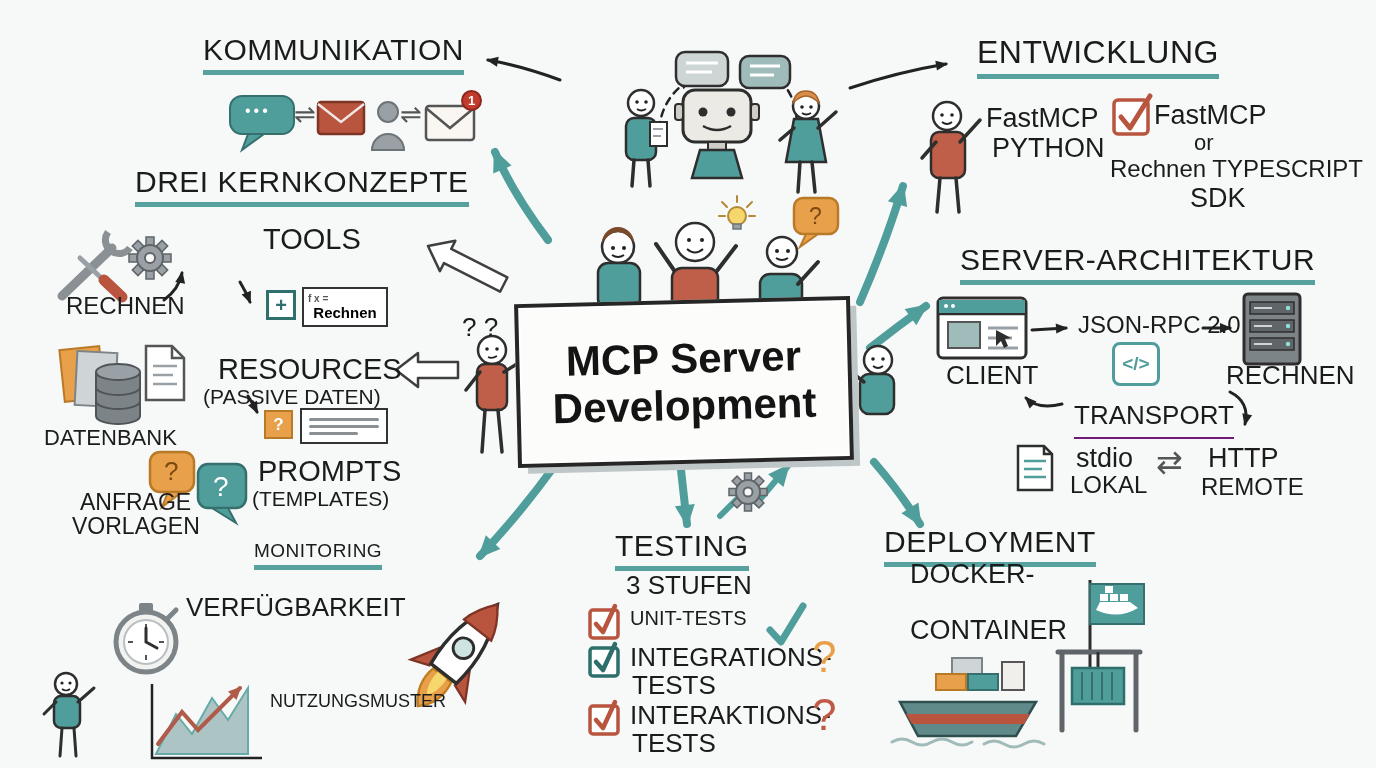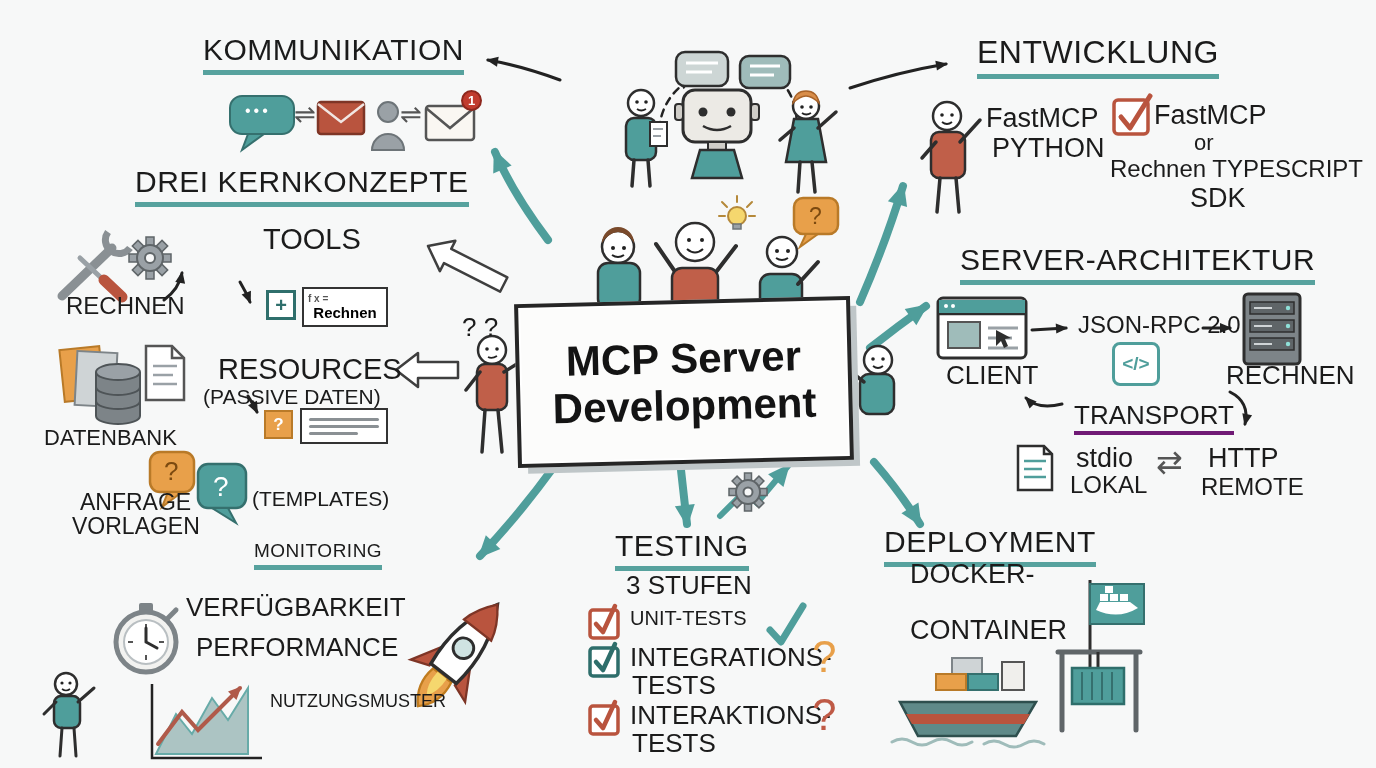--- a/index.html
+++ b/index.html
@@ -2,21 +2,21 @@
 <html><head>
 <meta charset="utf-8">
 <style>
   *{margin:0;padding:0;box-sizing:border-box}
   html,body{width:1376px;height:768px;background:#f7f8f8;overflow:hidden;
     font-family:"Liberation Sans",sans-serif}
   #canvas{position:relative;width:1376px;height:768px}
   svg.art{position:absolute;left:0;top:0;z-index:1}
   .tx{position:absolute;z-index:4;font-weight:normal;color:#1b1b1b;white-space:nowrap;line-height:1.05}
   .title{border-bottom:5px solid #57a29e;padding-bottom:4px;letter-spacing:.5px}
-  .mini-underline{border-bottom:4px solid #701a75;padding-bottom:2px}
+  .mini-underline{border-bottom:2px solid #701a75;padding-bottom:8px}
   .center-box{position:absolute;left:516px;top:300px;width:336px;height:164px;z-index:3;
     background:#fcfcfb;border:4px solid #262626;transform:rotate(-1.4deg);
     box-shadow:8px 8px 0 -2px #bfc6c8, inset 0 0 0 2px #fff;
     display:flex;flex-direction:column;align-items:center;justify-content:center;gap:2px}
   .center-box .l{font-size:42px;font-weight:bold;color:#141414;line-height:1.08}
   .sq{position:absolute;z-index:4;background:#fff;display:flex;align-items:center;justify-content:center;font-weight:bold}
   .lines-box{position:absolute;z-index:4;background:#fff;border:2.5px solid #333;display:flex;
     flex-direction:column;justify-content:center;gap:4px;padding:5px 7px}
   .lines-box .ln{height:3px;background:#8a9094;border-radius:2px}
   .badge{position:absolute;z-index:5;width:21px;height:21px;border-radius:50%;background:#c13b2e;
@@ -371,20 +371,21 @@
 <div class="tx" style="left:203px;top:386px;font-size:21px">(PASSIVE DATEN)</div>
 <div class="tx" style="left:44px;top:426px;font-size:22px">DATENBANK</div>
 <div class="sq" style="left:264px;top:410px;width:29px;height:29px;background:#e8a04a;border:2.5px solid #b97a28;color:#fff;font-size:17px">
       <span>?</span>
     </div>
 <div class="lines-box" style="left:300px;top:408px;width:88px;height:36px">
   <div class="ln"></div>
   <div class="ln"></div>
   <div class="ln" style="width:70%"></div>
 </div>
+<div class="tx" style="left:258px;top:456px;font-size:29px">PROMPTS</div>
 <div class="tx" style="left:252px;top:488px;font-size:21px">(TEMPLATES)</div>
 <div class="tx" style="left:80px;top:490px;font-size:23px">ANFRAGE</div>
 <div class="tx" style="left:72px;top:514px;font-size:23px">VORLAGEN</div>
 <div class="tx" style="left:164px;top:458px;font-size:26px;color:#7c4a10">?</div>
 <div class="tx" style="left:213px;top:472px;font-size:28px;color:#fff">?</div>
 
 <div class="tx" style="left:462px;top:314px;font-size:26px">? ?</div>
 <div class="tx" style="left:809px;top:204px;font-size:23px;color:#7c4a10">?</div>
 
 <div class="tx title" style="left:977px;top:36px;font-size:32px">ENTWICKLUNG</div>
@@ -404,21 +405,20 @@
     </div>
 <div class="tx mini-underline" style="left:1074px;top:402px;font-size:26px">TRANSPORT</div>
 <div class="tx" style="left:1076px;top:444px;font-size:27px">stdio</div>
 <div class="tx" style="left:1070px;top:472px;font-size:24px">LOKAL</div>
 <div class="tx" style="left:1156px;top:446px;font-size:32px;color:#555">⇄</div>
 <div class="tx" style="left:1208px;top:444px;font-size:27px">HTTP</div>
 <div class="tx" style="left:1201px;top:474px;font-size:24px">REMOTE</div>
 
 <div class="tx title" style="left:254px;top:541px;font-size:19px">MONITORING</div>
 <div class="tx" style="left:186px;top:594px;font-size:26px">VERFÜGBARKEIT</div>
-<div class="tx" style="left:196px;top:634px;font-size:26px">PERFORMANCE</div>
 <div class="tx" style="left:270px;top:692px;font-size:18px">NUTZUNGSMUSTER</div>
 
 <div class="tx title" style="left:615px;top:530px;font-size:30px">TESTING</div>
 <div class="tx" style="left:626px;top:572px;font-size:26px">3 STUFEN</div>
 <div class="tx" style="left:630px;top:608px;font-size:20px">UNIT-TESTS</div>
 <div class="tx" style="left:630px;top:644px;font-size:26px">INTEGRATIONS-</div>
 <div class="tx" style="left:632px;top:672px;font-size:26px">TESTS</div>
 <div class="tx" style="left:630px;top:702px;font-size:26px">INTERAKTIONS-</div>
 <div class="tx" style="left:632px;top:730px;font-size:26px">TESTS</div>
 <div class="tx" style="left:812px;top:634px;font-size:44px;color:#e8a04a">?</div>

